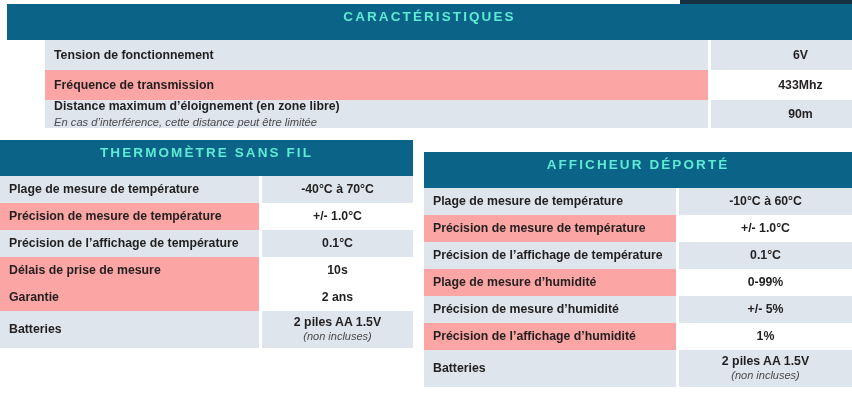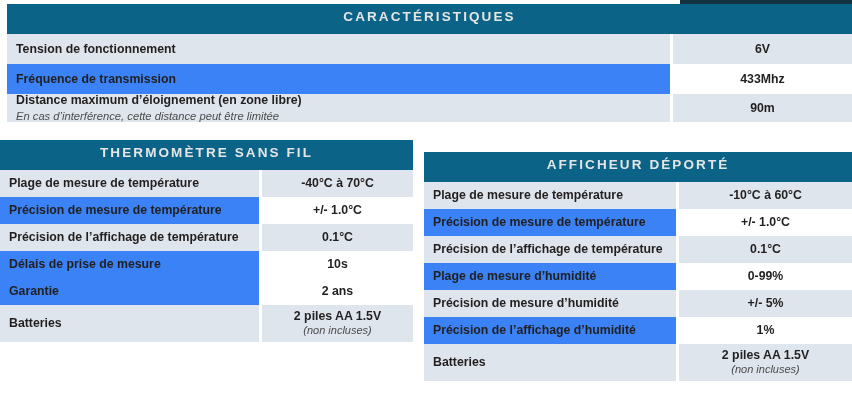--- a/index.html
+++ b/index.html
@@ -30,27 +30,27 @@
     background: #153243;
   }
 
   
   .spec-table {
     position: absolute;
     background: #ffffff;
   }
   .tbl-header {
     background: #0b6487;
-    color: #e5e5e5;
+    color: #5eead4;
     text-align: center;
     font-weight: 700;
     font-size: 13.5px;
     letter-spacing: 2.1px;
     line-height: 26px;
-    height: 30px;
+    height: 36px;
     white-space: nowrap;
     overflow: hidden;
   }
   .tbl-body {
     position: relative;
   }
   .row {
     display: flex;
     align-items: stretch;
     background: #ffffff;
@@ -58,21 +58,21 @@
   .row.shaded .cell-label,
   .row.shaded .cell-value {
     background: #dfe5ed;
   }
   .cell-label {
     box-sizing: border-box;
     display: flex;
     flex-direction: column;
     justify-content: center;
     padding: 0 0 0 9px;
-    background: #3b82f6;
+    background: #fca5a5;
     color: #221f1f;
     font-size: 12.3px;
     font-weight: 700;
     line-height: 1.18;
   }
   .cell-gap {
     width: 3px;
     flex: 0 0 3px;
     background: #ffffff;
   }
@@ -102,21 +102,21 @@
     font-size: 11px;
     margin-top: 0px;
   }
 
   
   #table-caracteristiques {
     top: 4px;
     left: 7px;
     width: 845px;
   }
-  #table-caracteristiques .cell-label { width: 663px; flex: 0 0 663px; }
+  #table-caracteristiques .cell-label { width: 663px; flex: 0 0 663px; margin-left: 38px; }
   #table-caracteristiques .cell-value { width: 179px; flex: 0 0 179px; }
   #table-caracteristiques .row { height: 30px; }
   #table-caracteristiques .row.tall { height: 28px; }
 
   
   #table-thermometre {
     top: 140px;
     left: 0px;
     width: 413px;
   }

